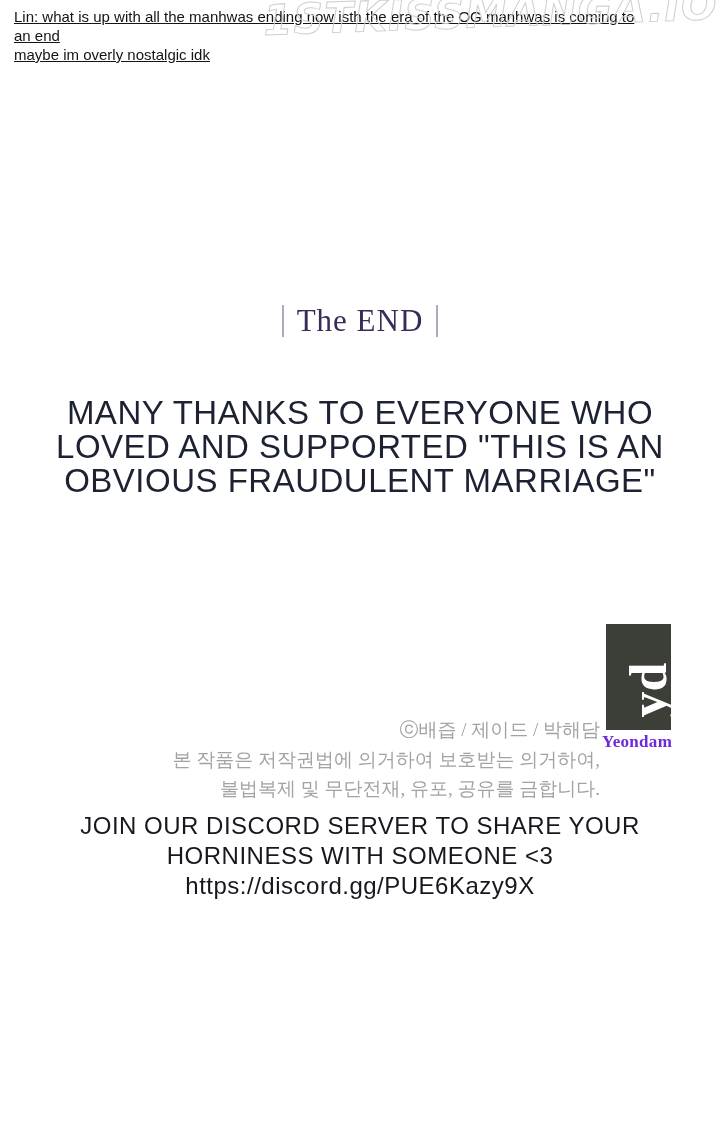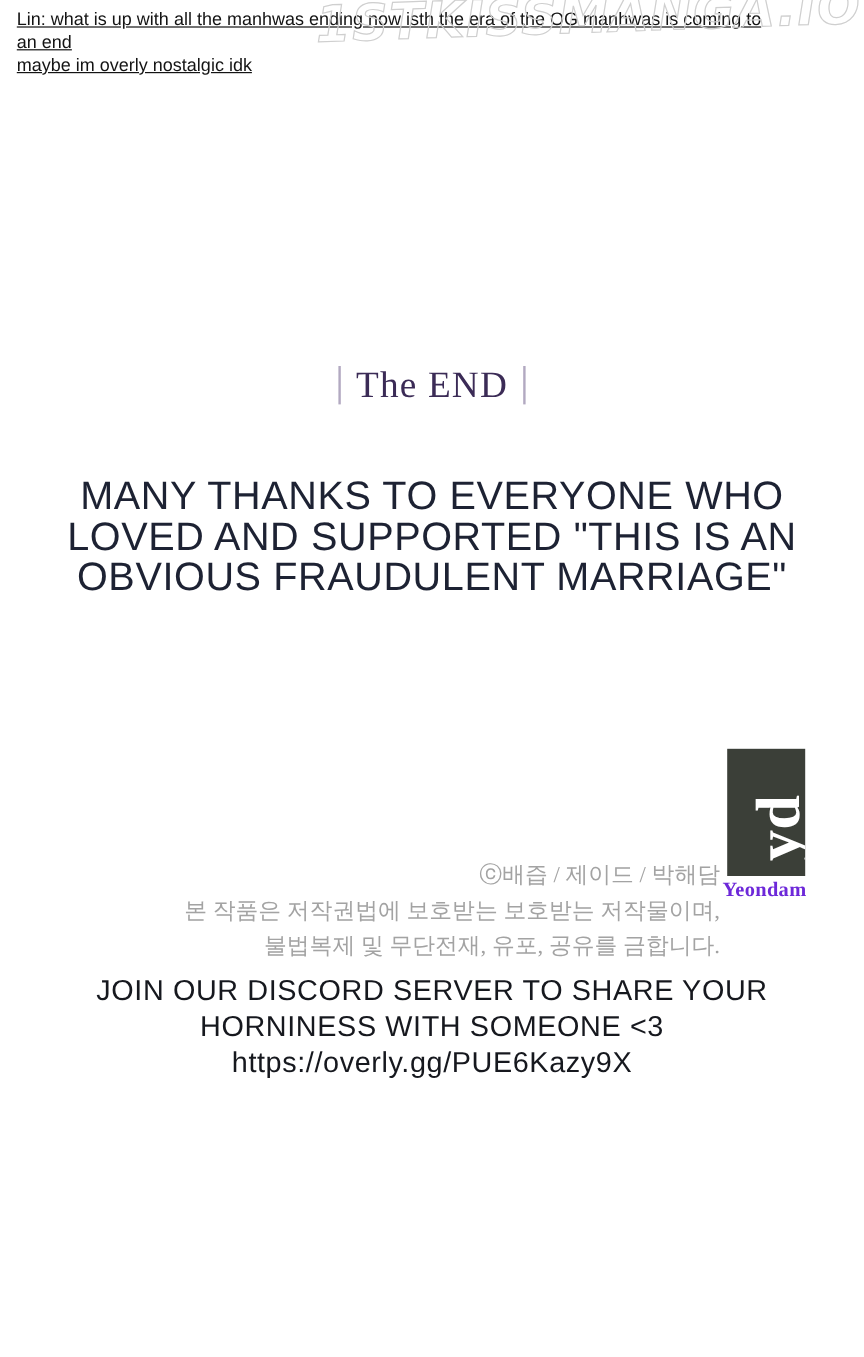--- a/index.html
+++ b/index.html
@@ -171,28 +171,28 @@
   </div>
 
   <div class="thanks">
     <div>MANY THANKS TO EVERYONE WHO</div>
     <div>LOVED AND SUPPORTED "THIS IS AN</div>
     <div>OBVIOUS FRAUDULENT MARRIAGE"</div>
   </div>
 
   <div class="credits">
     <div>ⓒ배즙 / 제이드 / 박해담</div>
-    <div>본 작품은 저작권법에 보호받는 보호받는 저작물이며,</div>
+    <div>본 작품은 저작권법에 의거하여 보호받는 의거하여,</div>
     <div>불법복제 및 무단전재, 유포, 공유를 금합니다.</div>
   </div>
 
   <div class="logo-box">
     <span class="logo-glyph">yd</span>
   </div>
   <div class="publisher-name">Yeondam</div>
 
   <div class="discord">
     <div>JOIN OUR DISCORD SERVER TO SHARE YOUR</div>
     <div>HORNINESS WITH SOMEONE &lt;3</div>
-    <div>https://overly.gg/PUE6Kazy9X</div>
+    <div>https://discord.gg/PUE6Kazy9X</div>
   </div>
 
 </div>
 
 </body></html>

